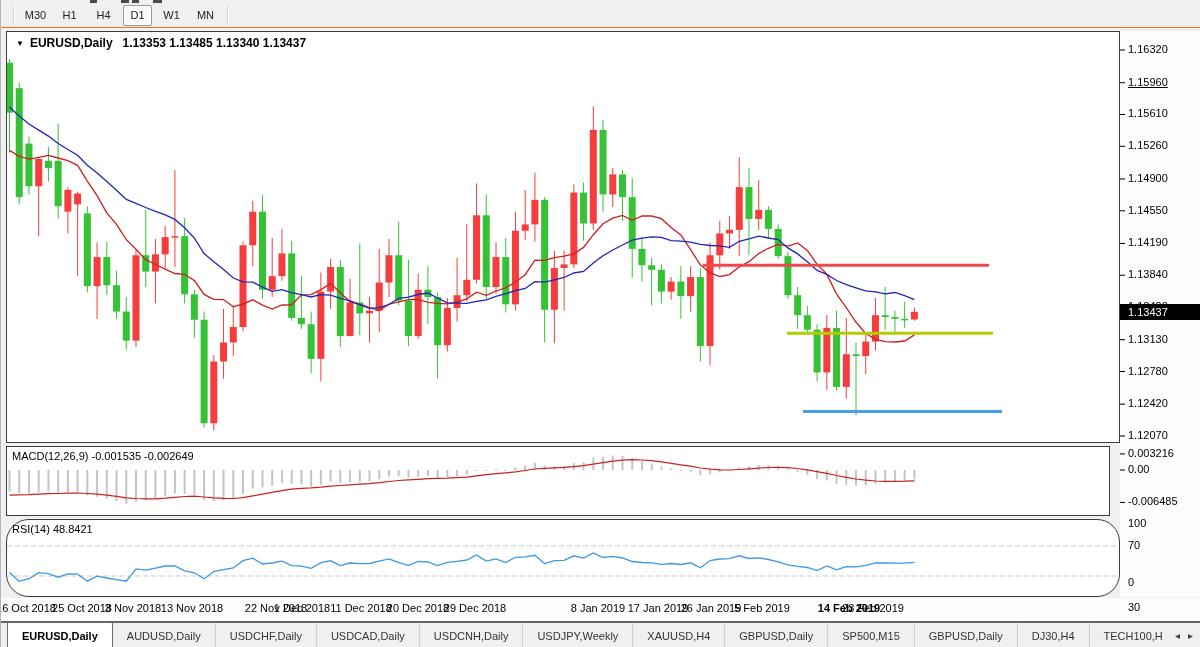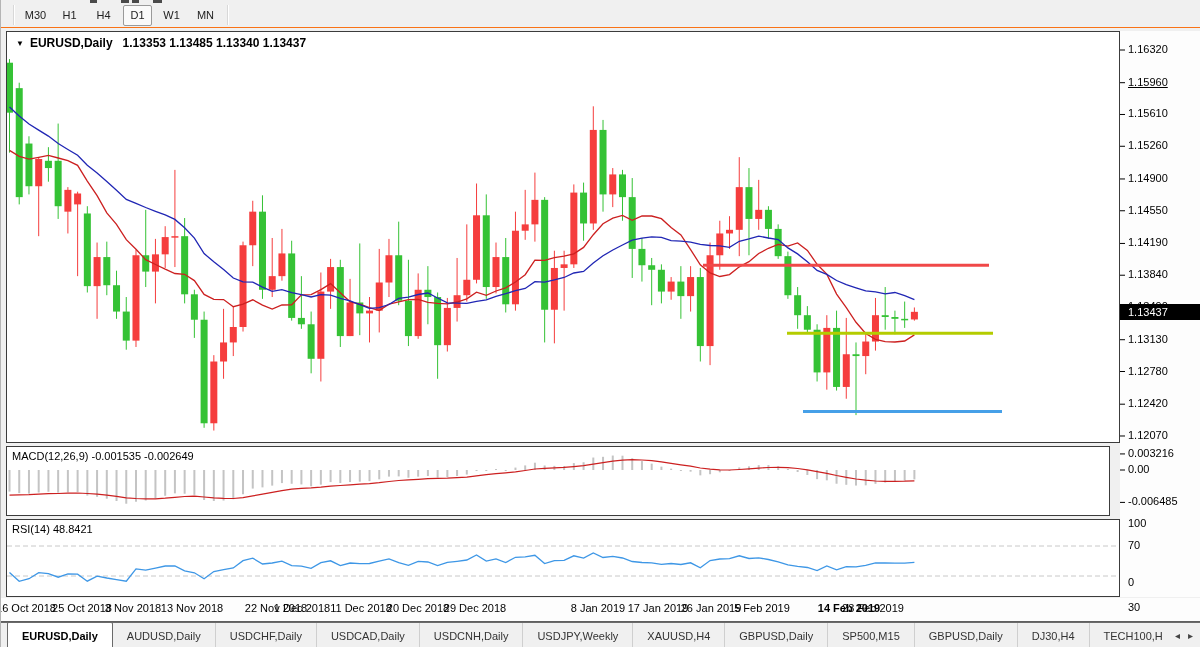--- a/index.html
+++ b/index.html
@@ -10,21 +10,21 @@
   .toolbar{position:absolute;left:0;top:3px;width:1200px;height:25px;background:#f0f0f0;
            border-bottom:1px solid #f97316;display:flex;align-items:center;padding-left:10px;box-sizing:border-box;}
   .tf-btn{min-width:27px;height:19px;line-height:19px;text-align:center;font-size:11px;color:#222;
           margin-right:5px;border:1px solid transparent;cursor:default;}
   .tf-btn.active{background:#fafafa;border:1px solid #9a9a9a;border-radius:2px;}
   .tb-sep{width:1px;height:20px;background:#d8d8d8;border-right:1px solid #fff;margin:0 6px 0 2px;}
   
   .panel{position:absolute;background:#ffffff;border:1px solid #3c3c3c;box-sizing:border-box;}
   #main-panel{left:5px;top:31px;width:1114px;height:412px;}
   #macd-panel{left:5px;top:446px;width:1104px;height:70px;}
-  #rsi-panel{left:5px;top:519px;width:1114px;height:78px;}
+  #rsi-panel{left:5px;top:519px;width:1114px;height:78px;border-radius:23px;}
   .chart-title{position:absolute;left:9px;top:4px;z-index:6;font-size:12px;font-weight:bold;color:#000;}
   .chart-title .tri{font-size:8px;margin-right:6px;position:relative;top:-1px;}
   .chart-title .ohlc{margin-left:10px;}
   .ind-label{position:absolute;left:5px;top:3px;z-index:6;font-size:11px;color:#000;}
   
   .price-label{position:absolute;left:1127px;width:70px;font-size:11px;color:#000;z-index:4;}
   .date-label{position:absolute;top:602px;width:90px;margin-left:-45px;text-align:center;
               font-size:11px;color:#000;z-index:4;white-space:nowrap;}
   #date-axis{position:absolute;left:0;top:598px;width:1200px;height:23px;background:#fdfdfd;
              border-bottom:1px solid #5f5f5f;}

